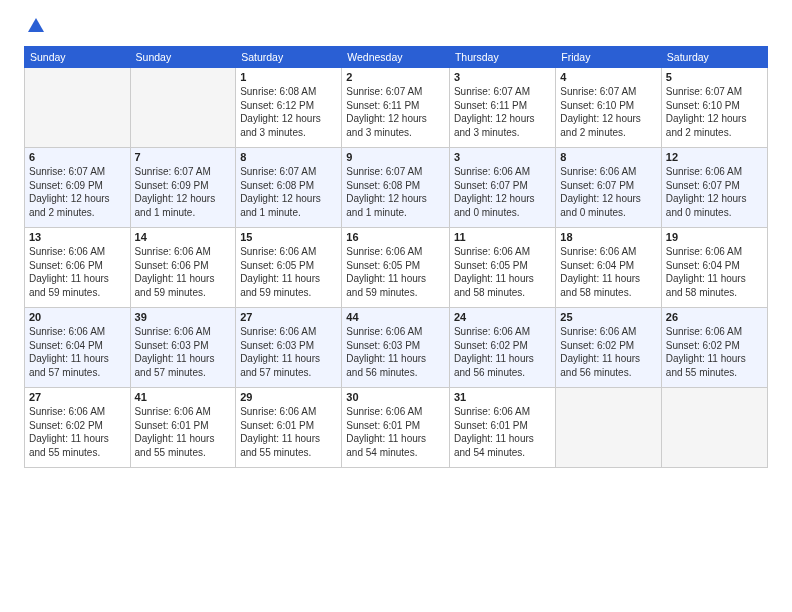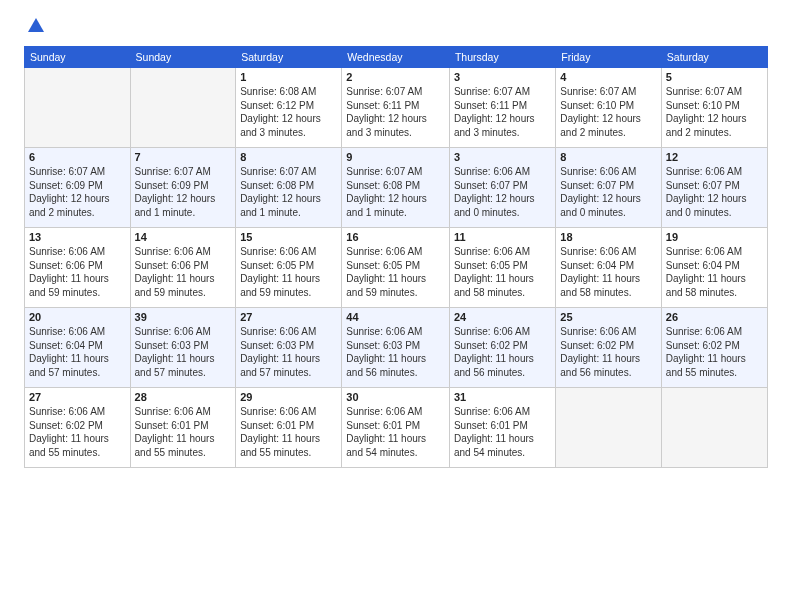--- a/index.html
+++ b/index.html
@@ -322,21 +322,21 @@
         </tr>
         <tr>
           <td>
             <span class="day-number">27</span>
             <div class="day-info" style="white-space: pre-line;">Sunrise: 6:06 AM
 Sunset: 6:02 PM
 Daylight: 11 hours
 and 55 minutes.</div>
           </td>
           <td>
-            <span class="day-number">28</span>
+            <span class="day-number">41</span>
             <div class="day-info" style="white-space: pre-line;">Sunrise: 6:06 AM
 Sunset: 6:01 PM
 Daylight: 11 hours
 and 55 minutes.</div>
           </td>
           <td>
             <span class="day-number">29</span>
             <div class="day-info" style="white-space: pre-line;">Sunrise: 6:06 AM
 Sunset: 6:01 PM
 Daylight: 11 hours

